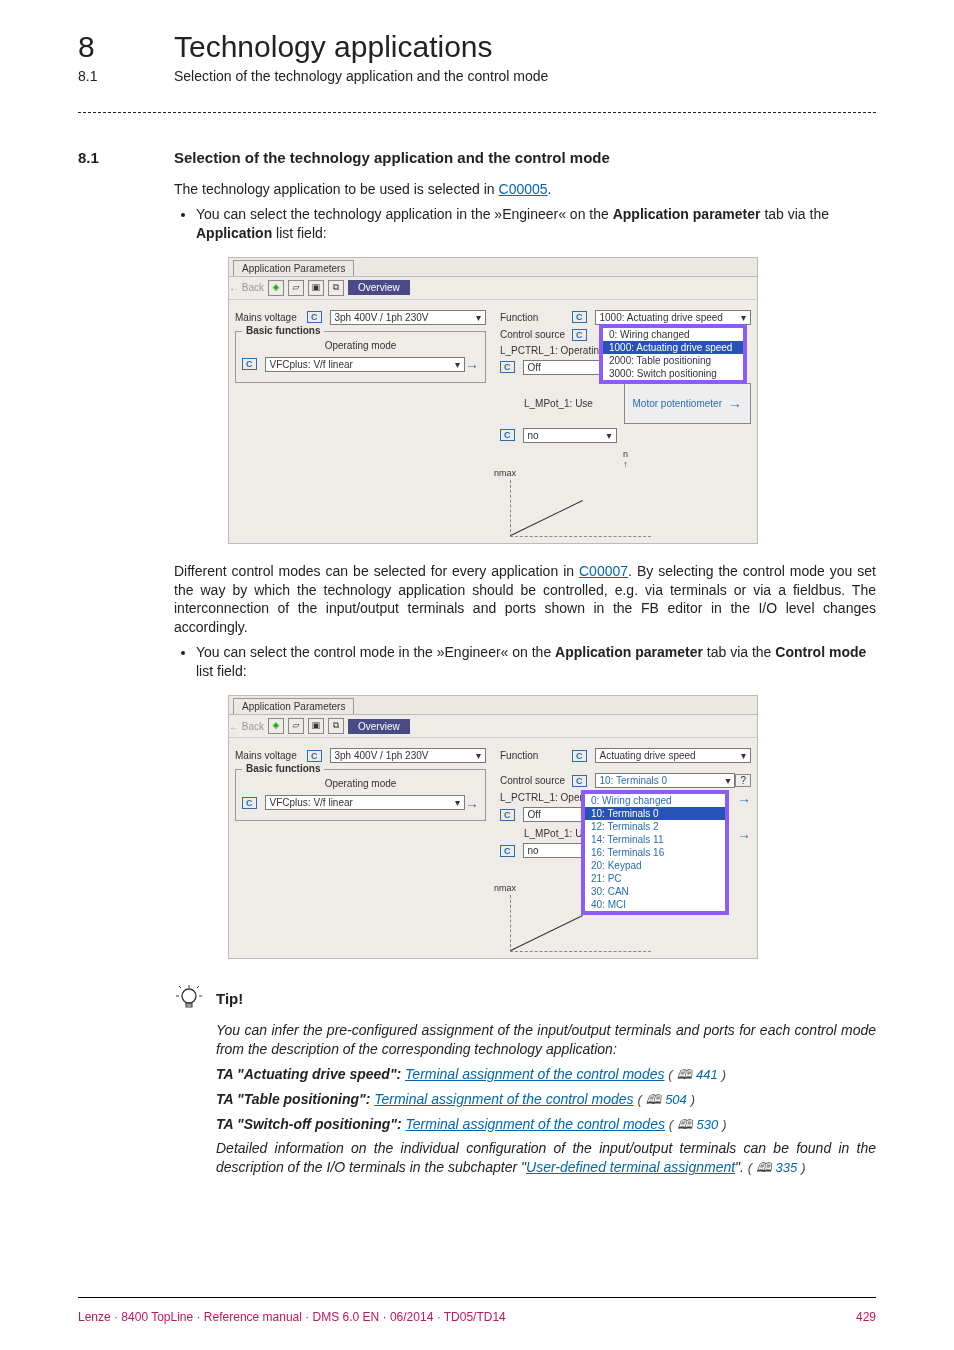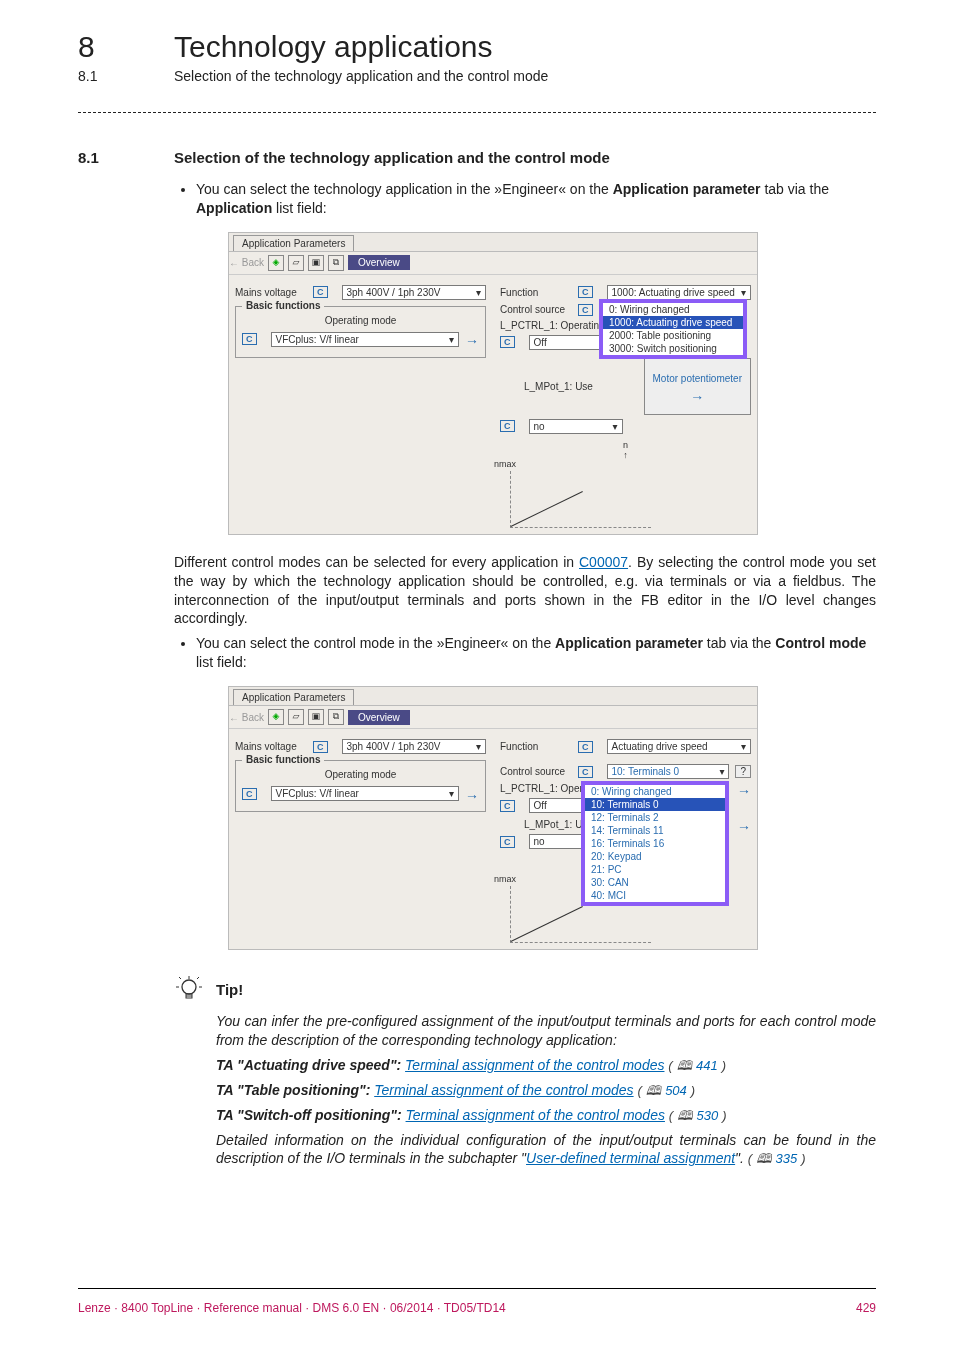--- a/index.html
+++ b/index.html
@@ -97,21 +97,21 @@
   .shot .ticon { width: 14px; height: 14px; border: 1px solid #888; display: inline-block; text-align: center; line-height: 12px; font-size: 9px; }
   .shot .ticon.g { color: #0a0; }
   .shot .pane {
     display: flex;
     gap: 14px;
     padding: 6px;
     background: #efece7;
     border-top: 1px solid #ccc;
   }
   .shot .col { flex: 1; position: relative; }
-  .shot .row { display: flex; align-items: center; gap: 6px; margin: 4px 0; }
+  .shot .row { display: flex; align-items: center; margin: 4px 0; }
   .shot .lbl { width: 72px; }
   .shot .cbox {
     border: 1px solid #2a6db0;
     color: #2a6db0;
     padding: 0 3px;
     font-weight: bold;
     font-size: 9px;
   }
   .shot .input {
     border: 1px solid #7a7a7a;
@@ -149,21 +149,20 @@
   .shot .menu .mi { padding: 1px 6px; display: flex; gap: 6px; }
   .shot .menu .mi.sel { background: #2753b8; color: #fff; }
   .shot .motorbtn {
     border: 1px solid #888;
     background: #eee;
     color: #2a6db0;
     padding: 14px 8px;
     display: inline-flex;
     align-items: center;
     gap: 6px;
-    flex-direction: column;
   }
   .shot .sketch {
     width: 140px;
     height: 56px;
     border-left: 1px dashed #888;
     border-bottom: 1px dashed #888;
     position: relative;
     margin-left: 10px;
   }
   .shot .sketch::after {
@@ -215,20 +214,23 @@
   </div>
 
   <hr class="hr-dashed">
 
   <div class="section-row">
     <div class="secnum">8.1</div>
     <div class="sectitle">Selection of the technology application and the control mode</div>
   </div>
 
   <div class="body-indent">
+    <p>
+      <span>The technology application to be used is selected in </span><a class="link">C00005</a><span>.</span>
+    </p>
     <ul>
       <li>
         <span>You can select the technology application in the »Engineer« on the </span><span class="bold">Application parameter</span><span> tab via the </span><span class="bold">Application</span><span> list field:</span>
       </li>
     </ul>
 
     <div class="shot">
       <div class="tabrow">
           <div class="tab">Application Parameters</div>
         </div>

